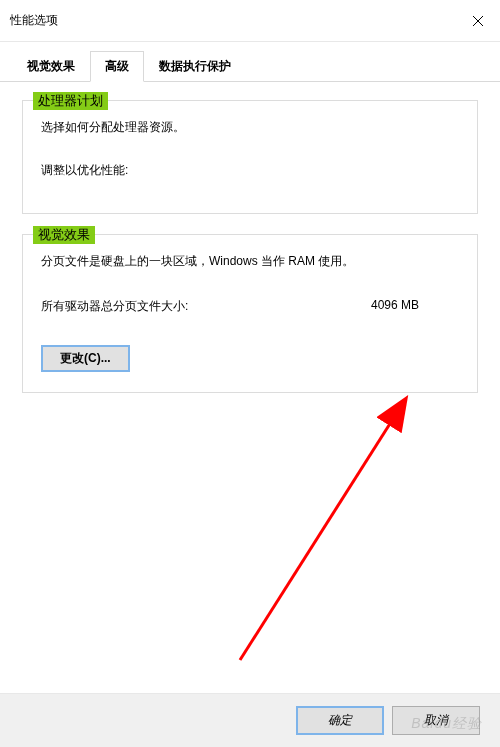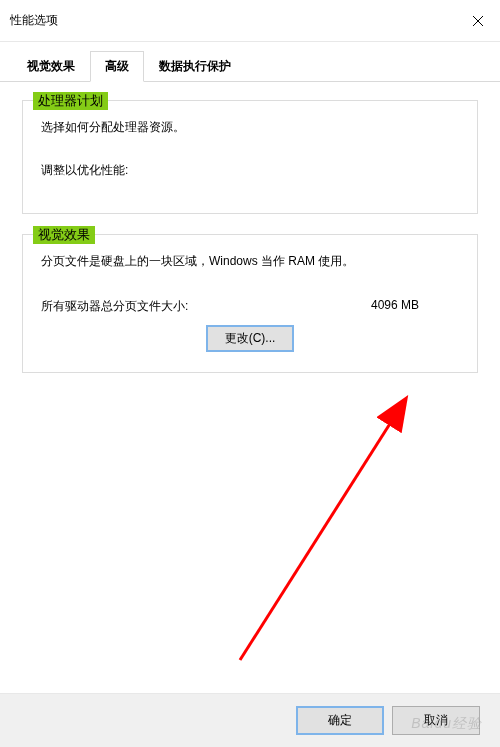--- a/index.html
+++ b/index.html
@@ -24,27 +24,27 @@
     
     .radio-row { display: flex; gap: 90px; }
     .radio-item { display: flex; align-items: center; gap: 6px; cursor: pointer; }
     .radio-circle { width: 14px; height: 14px; border: 1px solid #333; border-radius: 50%; display: flex; align-items: center; justify-content: center; }
     .radio-circle.checked::after { content: ''; width: 6px; height: 6px; background: #000; border-radius: 50%; }
     .radio-label { font-size: 12px; color: #000; }
     
     .info-row { display: flex; justify-content: space-between; font-size: 12px; color: #000; margin-top: 28px; gap: 28px; }
     .info-value { margin-right: 40px; }
     
-    .change-btn-row { display: flex; justify-content: center; margin-top: 10px; }
+    .change-btn-row { display: flex; justify-content: flex-start; margin-top: 30px; font-weight: bold; }
     .btn { padding: 4px 18px; font-size: 12px; background: #e1e1e1; border: 1px solid #adadad; cursor: pointer; min-width: 80px; text-align: center; }
     .btn.bordered { border: 2px solid #7eb4ea; padding: 3px 17px; }
     
     .arrow-annotation { position: absolute; top: 390px; left: 210px; pointer-events: none; }
     
-    .footer { position: absolute; bottom: 0; left: 0; right: 0; display: flex; justify-content: flex-end; gap: 8px; padding: 12px 20px; border-top: 1px solid #e8e8e8; background: #f0f0f0; }
+    .footer { position: absolute; bottom: 0; left: 0; right: 0; display: flex; justify-content: flex-end; gap: 8px; padding: 12px 20px; border-top: 1px solid #e8e8e8; background: #f0f0f0; font-style: italic; }
     .footer .btn { min-width: 88px; padding: 5px 18px; }
     .footer .btn.primary { border: 2px solid #7eb4ea; padding: 4px 17px; }
     
     .watermark { position: absolute; bottom: 14px; right: 18px; opacity: 0.35; font-size: 14px; color: #888; letter-spacing: 1px; font-style: italic; pointer-events: none; }
   </style>
 </head>
 <body>
 
 <div class="titlebar">
   <span class="titlebar-title">性能选项</span>

